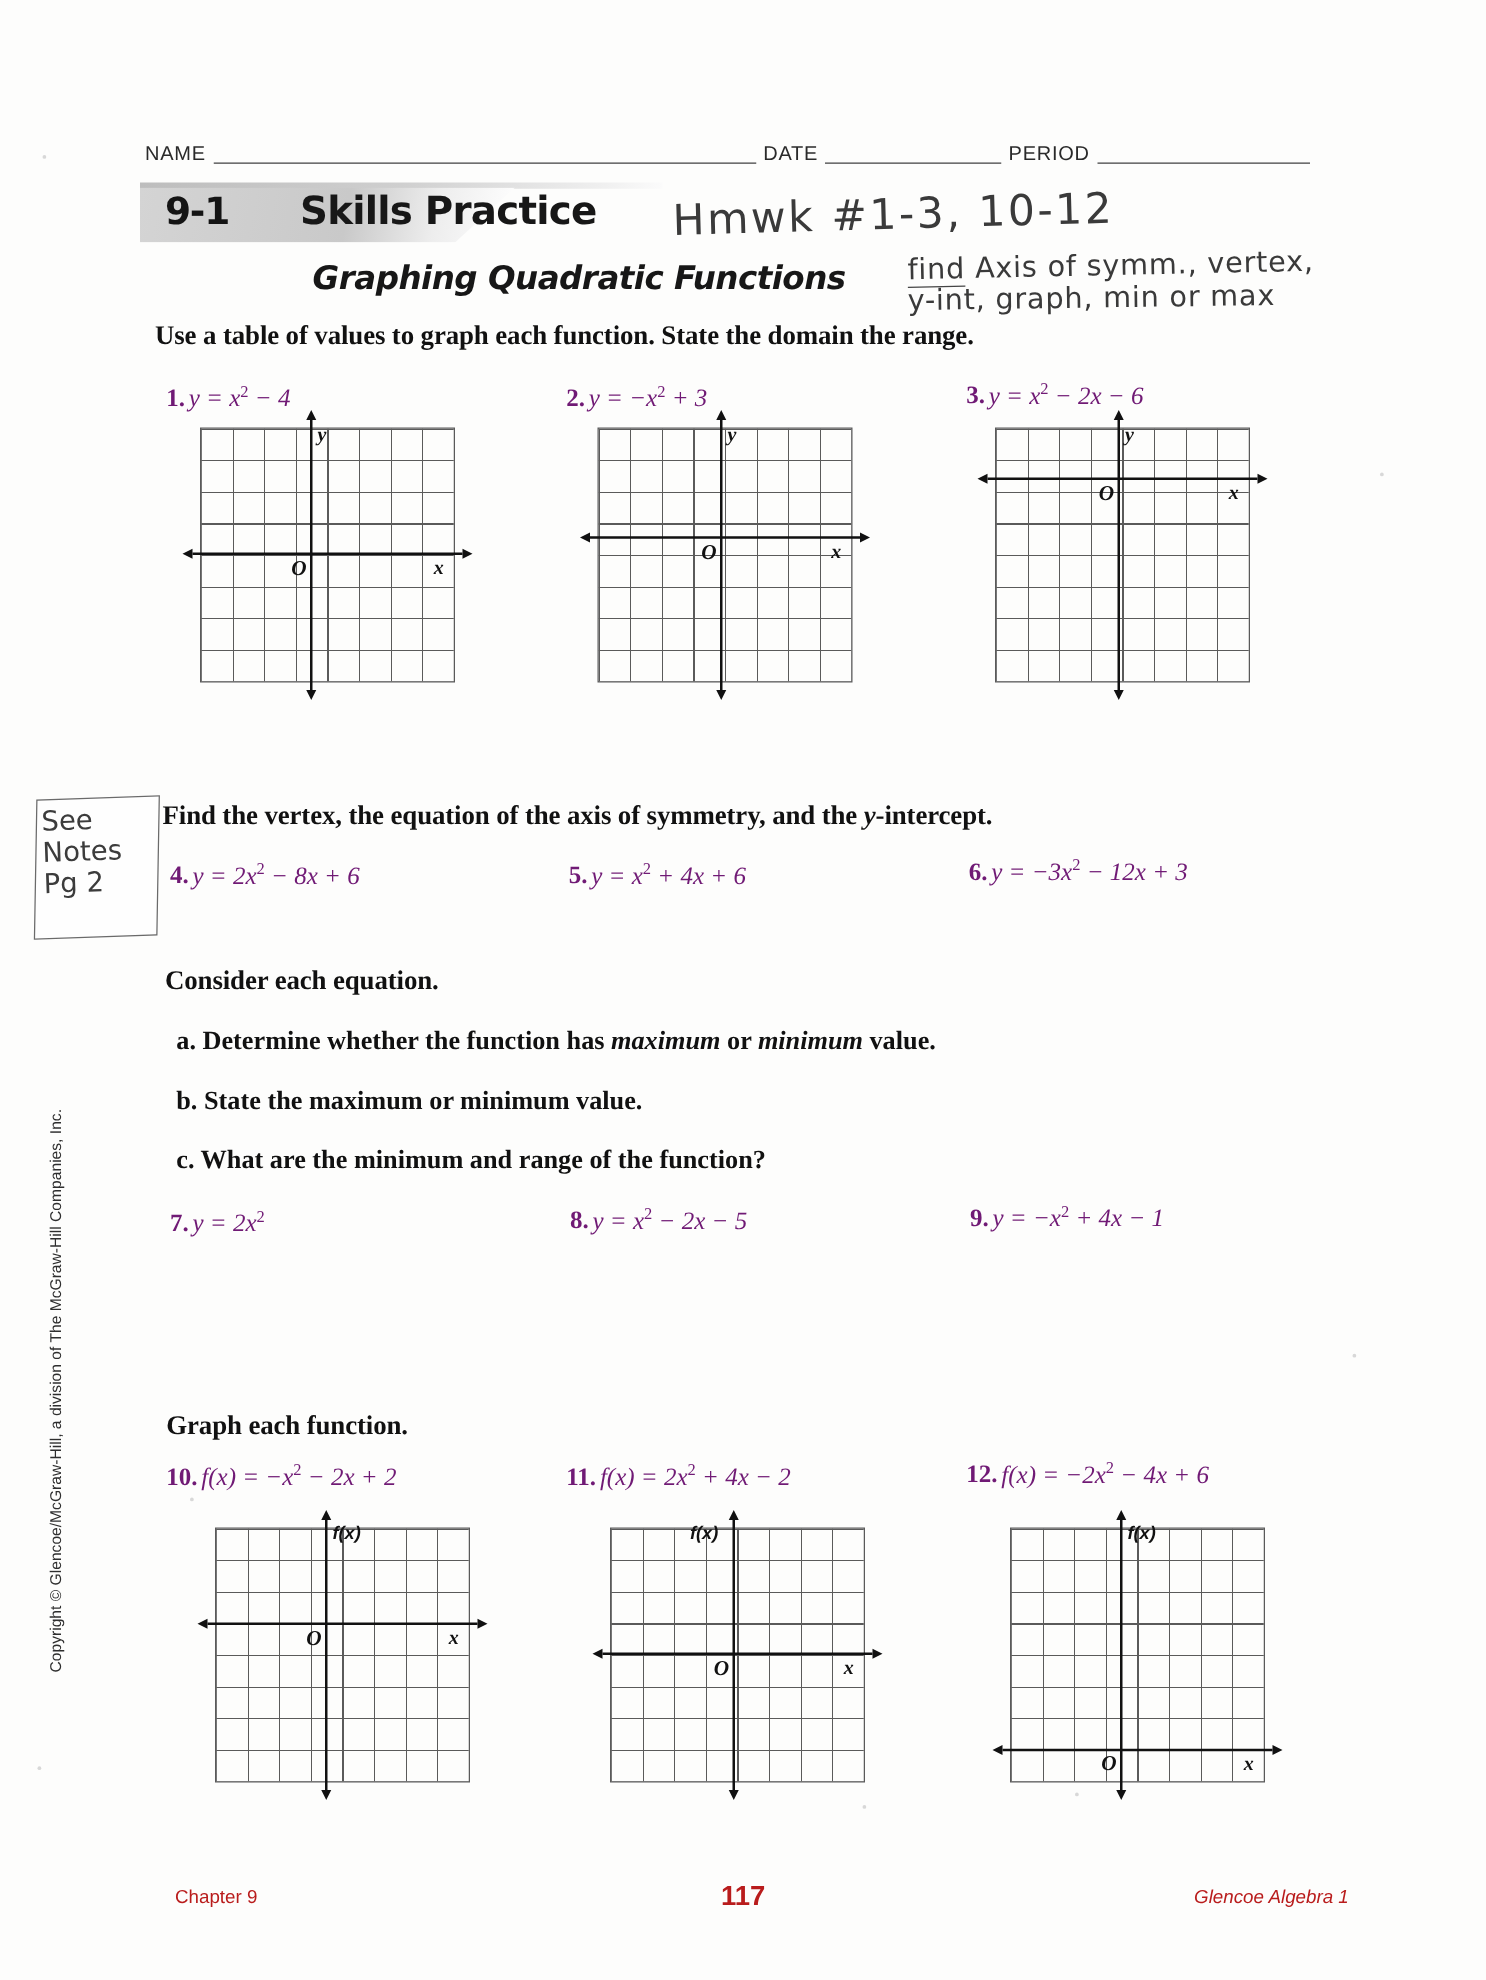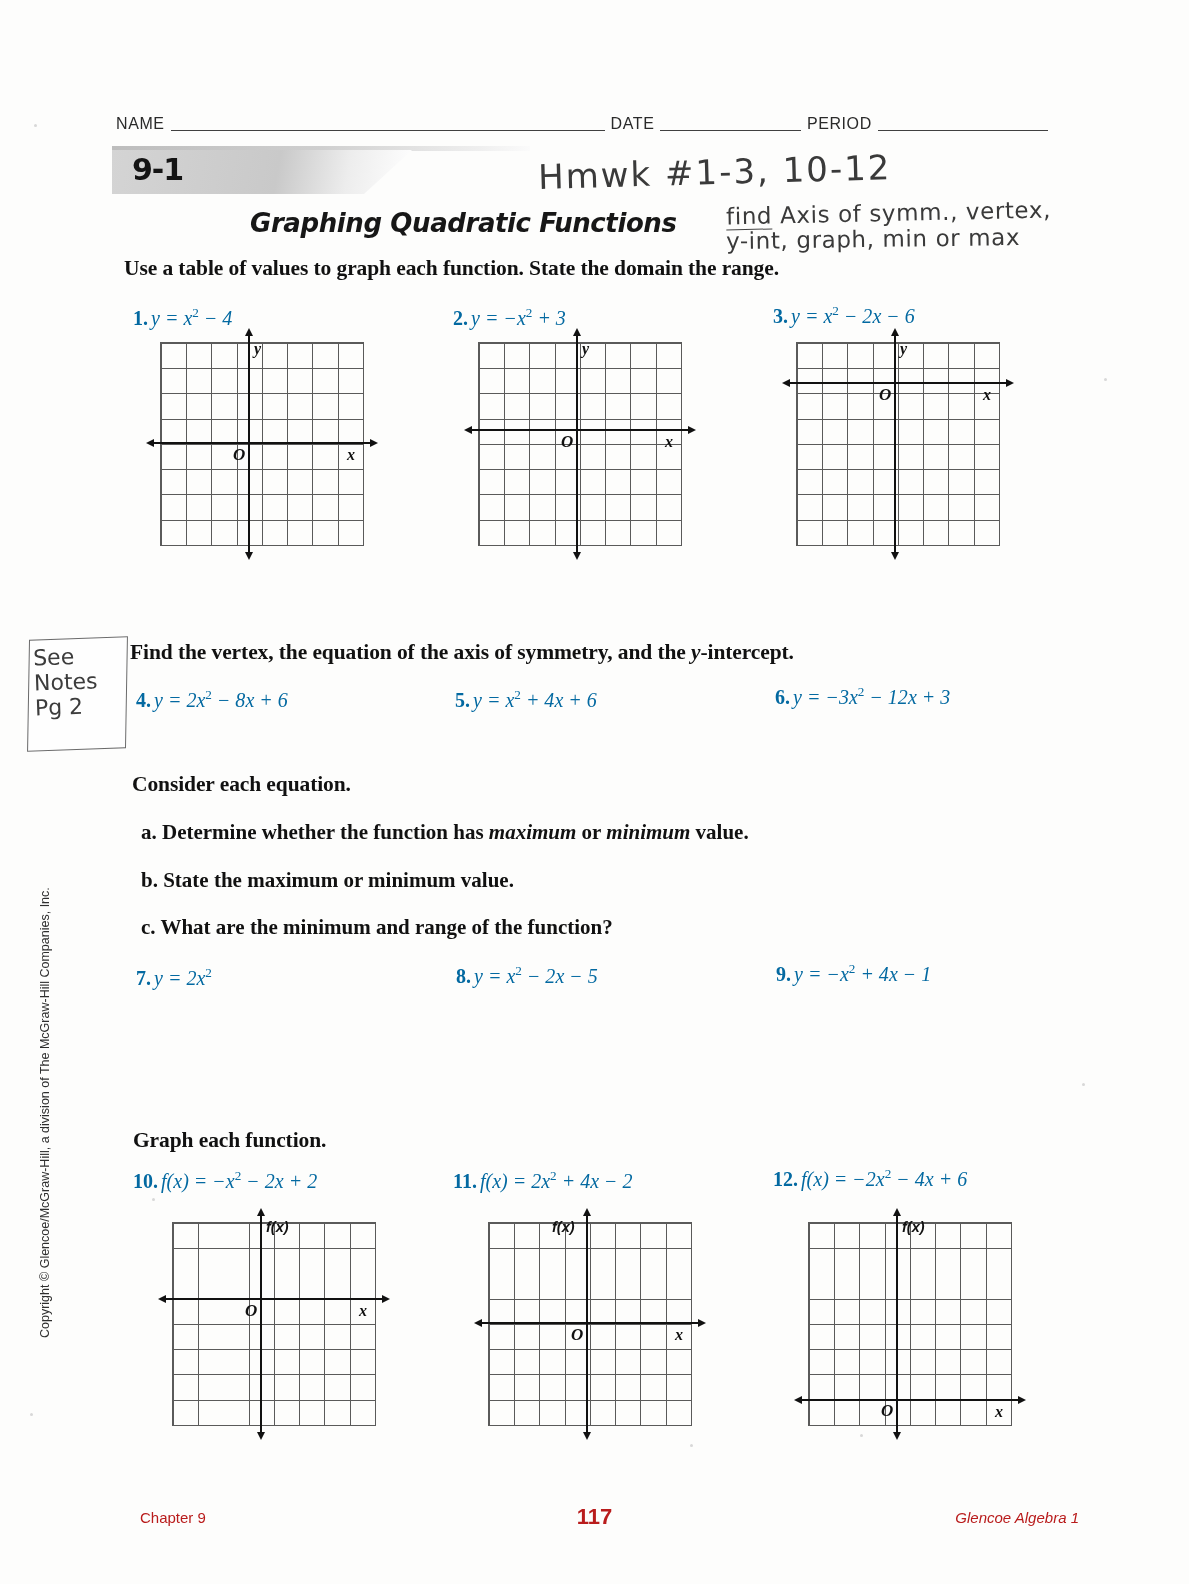--- a/index.html
+++ b/index.html
@@ -157,21 +157,21 @@
     font-weight: bold;
     font-size: 21px;
     color: #111;
   }
   .sub-item i { font-style: italic; }
 
   .prob {
     position: absolute;
     font-family: "Liberation Serif", serif;
     font-size: 20px;
-    color: #0369a1;
+    color: #701a75;
     white-space: nowrap;
   }
   .prob .pn { font-weight: bold; }
   .prob .eq { font-style: italic; padding-left: 3px; }
   .prob .eq sup { font-style: normal; font-size: 0.66em; }
 
   
   .graph {
     position: absolute;
     width: 202px;
@@ -260,20 +260,21 @@
     <span class="hdr-label">DATE</span>
     <span class="rule date-rule"></span>
     <span class="hdr-label">PERIOD</span>
     <span class="rule period-rule"></span>
   </div>
 
   <div class="banner">
     <div class="banner-topline"></div>
     <div class="banner-bg"></div>
     <div class="lesson-num">9-1</div>
+    <div class="banner-title">Skills Practice</div>
   </div>
   <div class="banner-sub">Graphing Quadratic Functions</div>
 
   <div class="hand hw1">Hmwk #1-3, 10-12</div>
   <div class="hand hw2"><span class="und">find</span><span> Axis of symm., vertex,</span></div>
   <div class="hand hw3">y-int, graph, min or max</div>
 
   <div class="prompt" style="top:256px; left:124px;text-align:center;">Use a table of values to graph each function. State the domain the range.</div>
 
   <div class="prob" style="top:305px; left:133px;">

